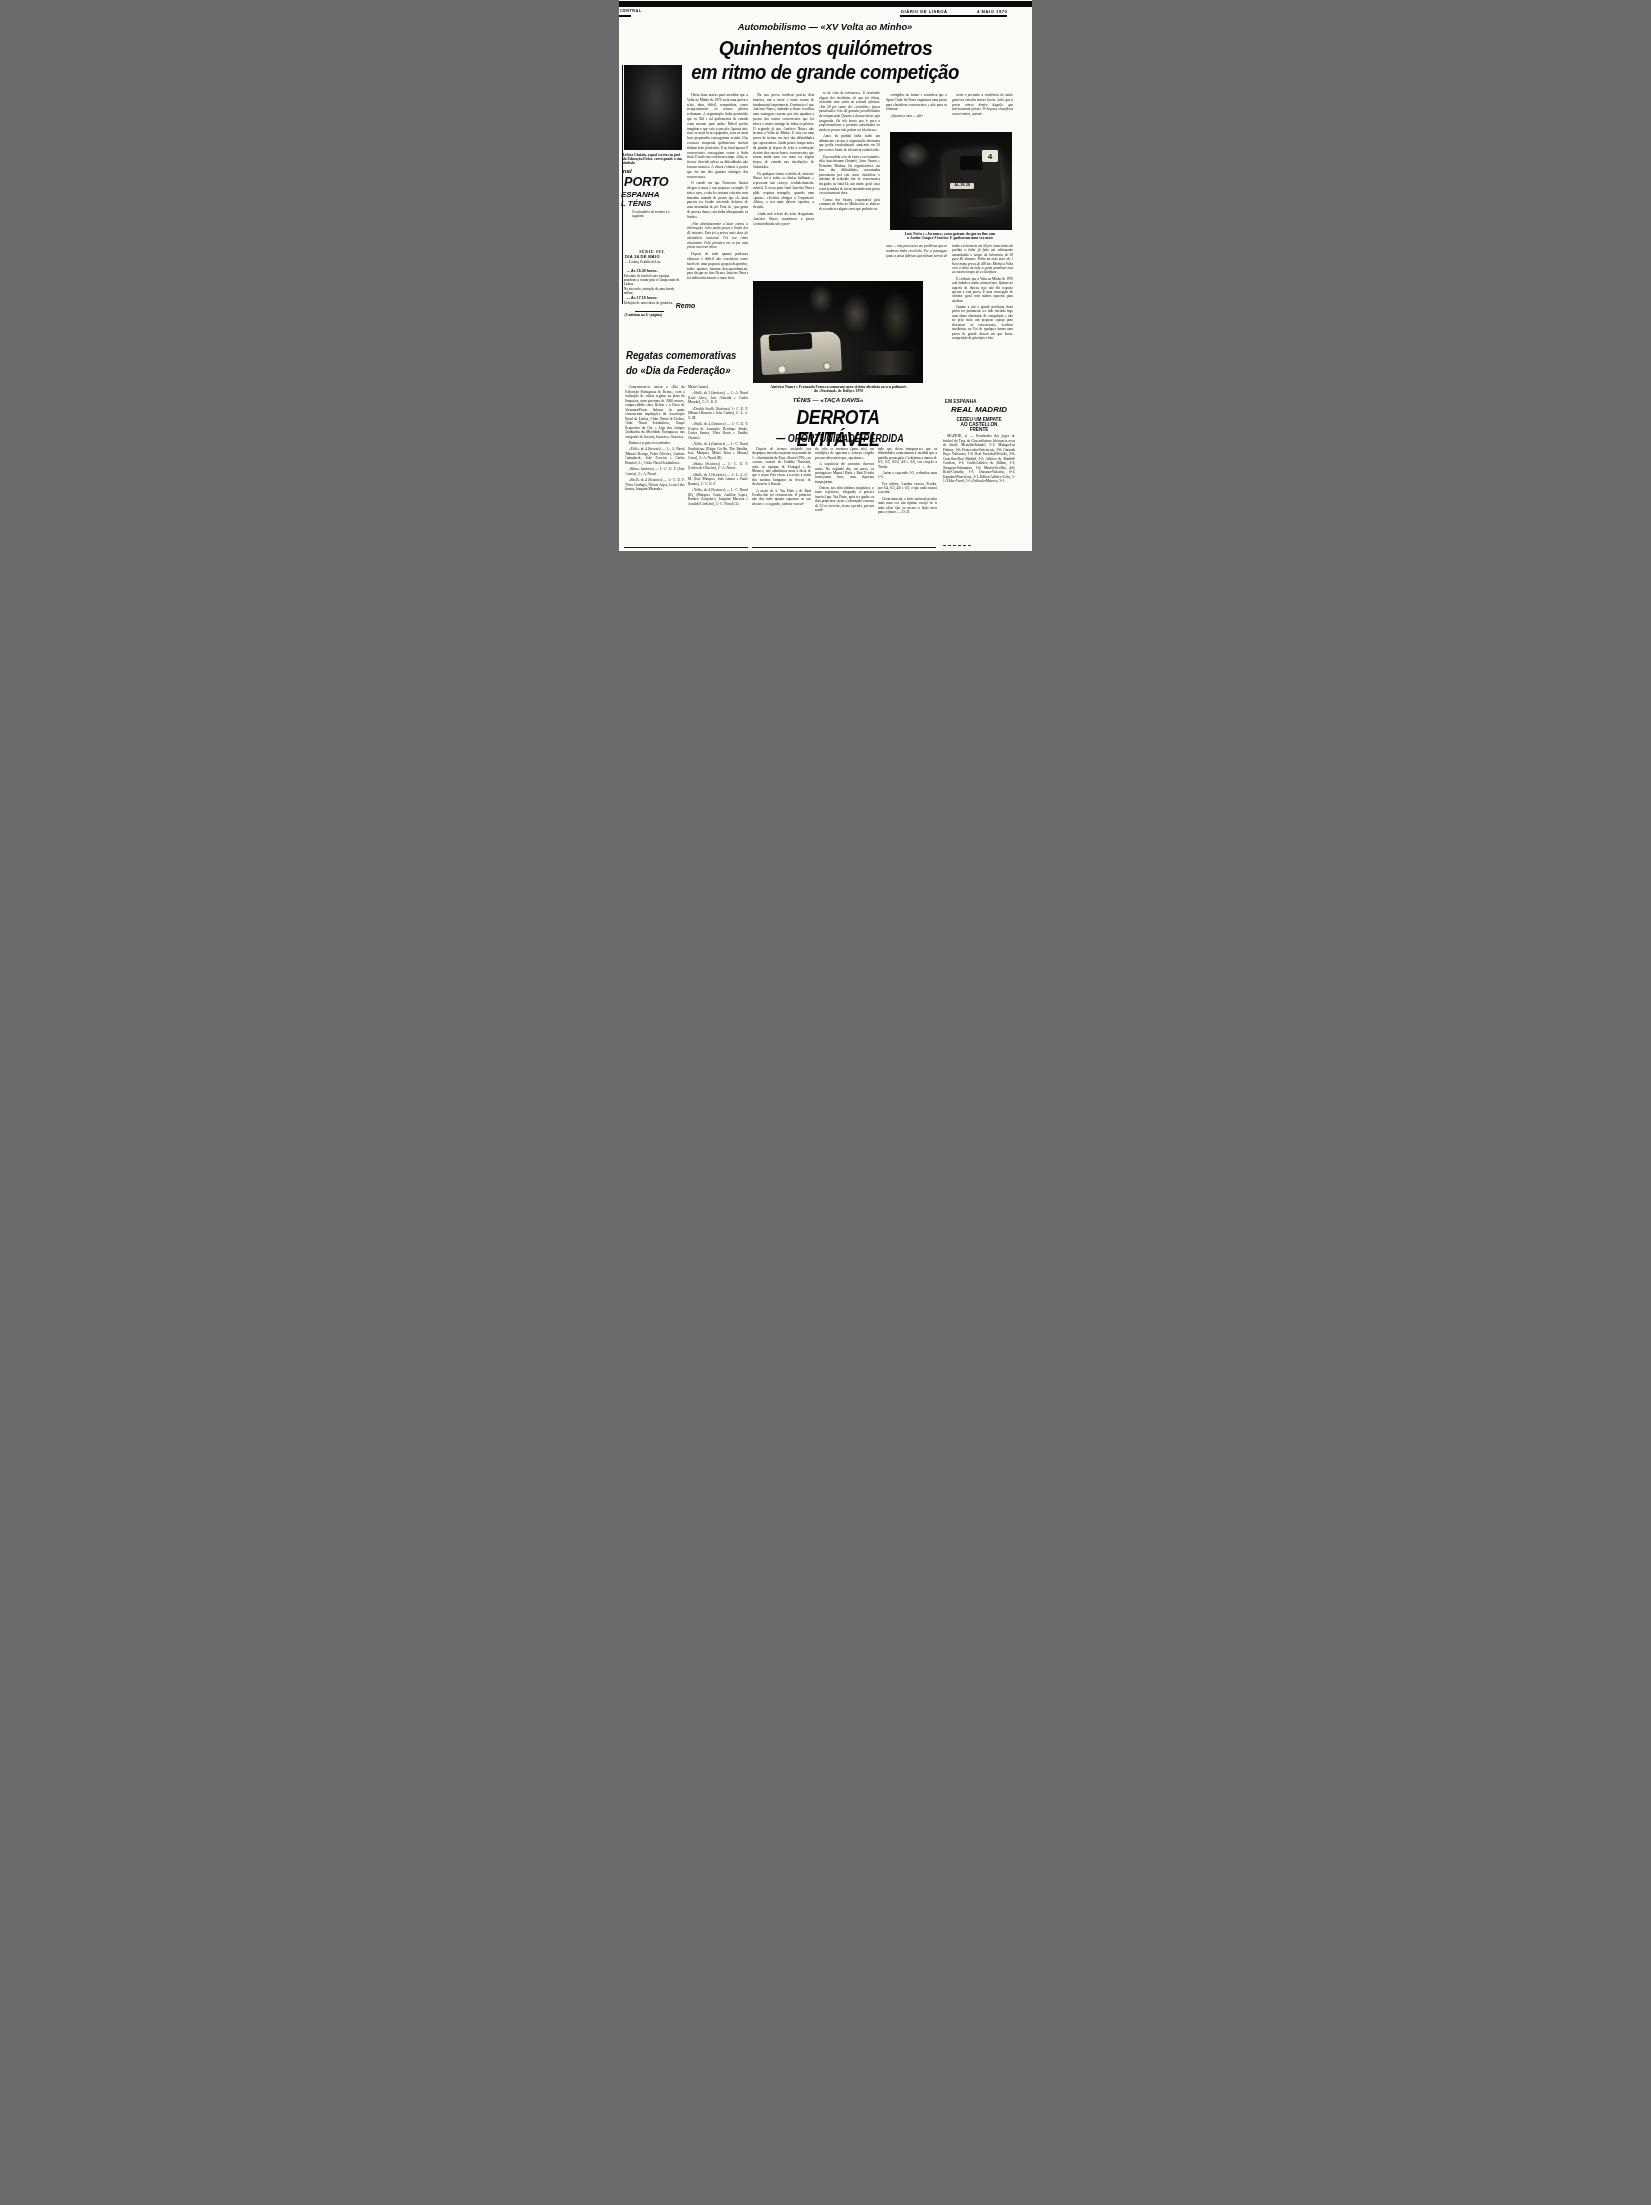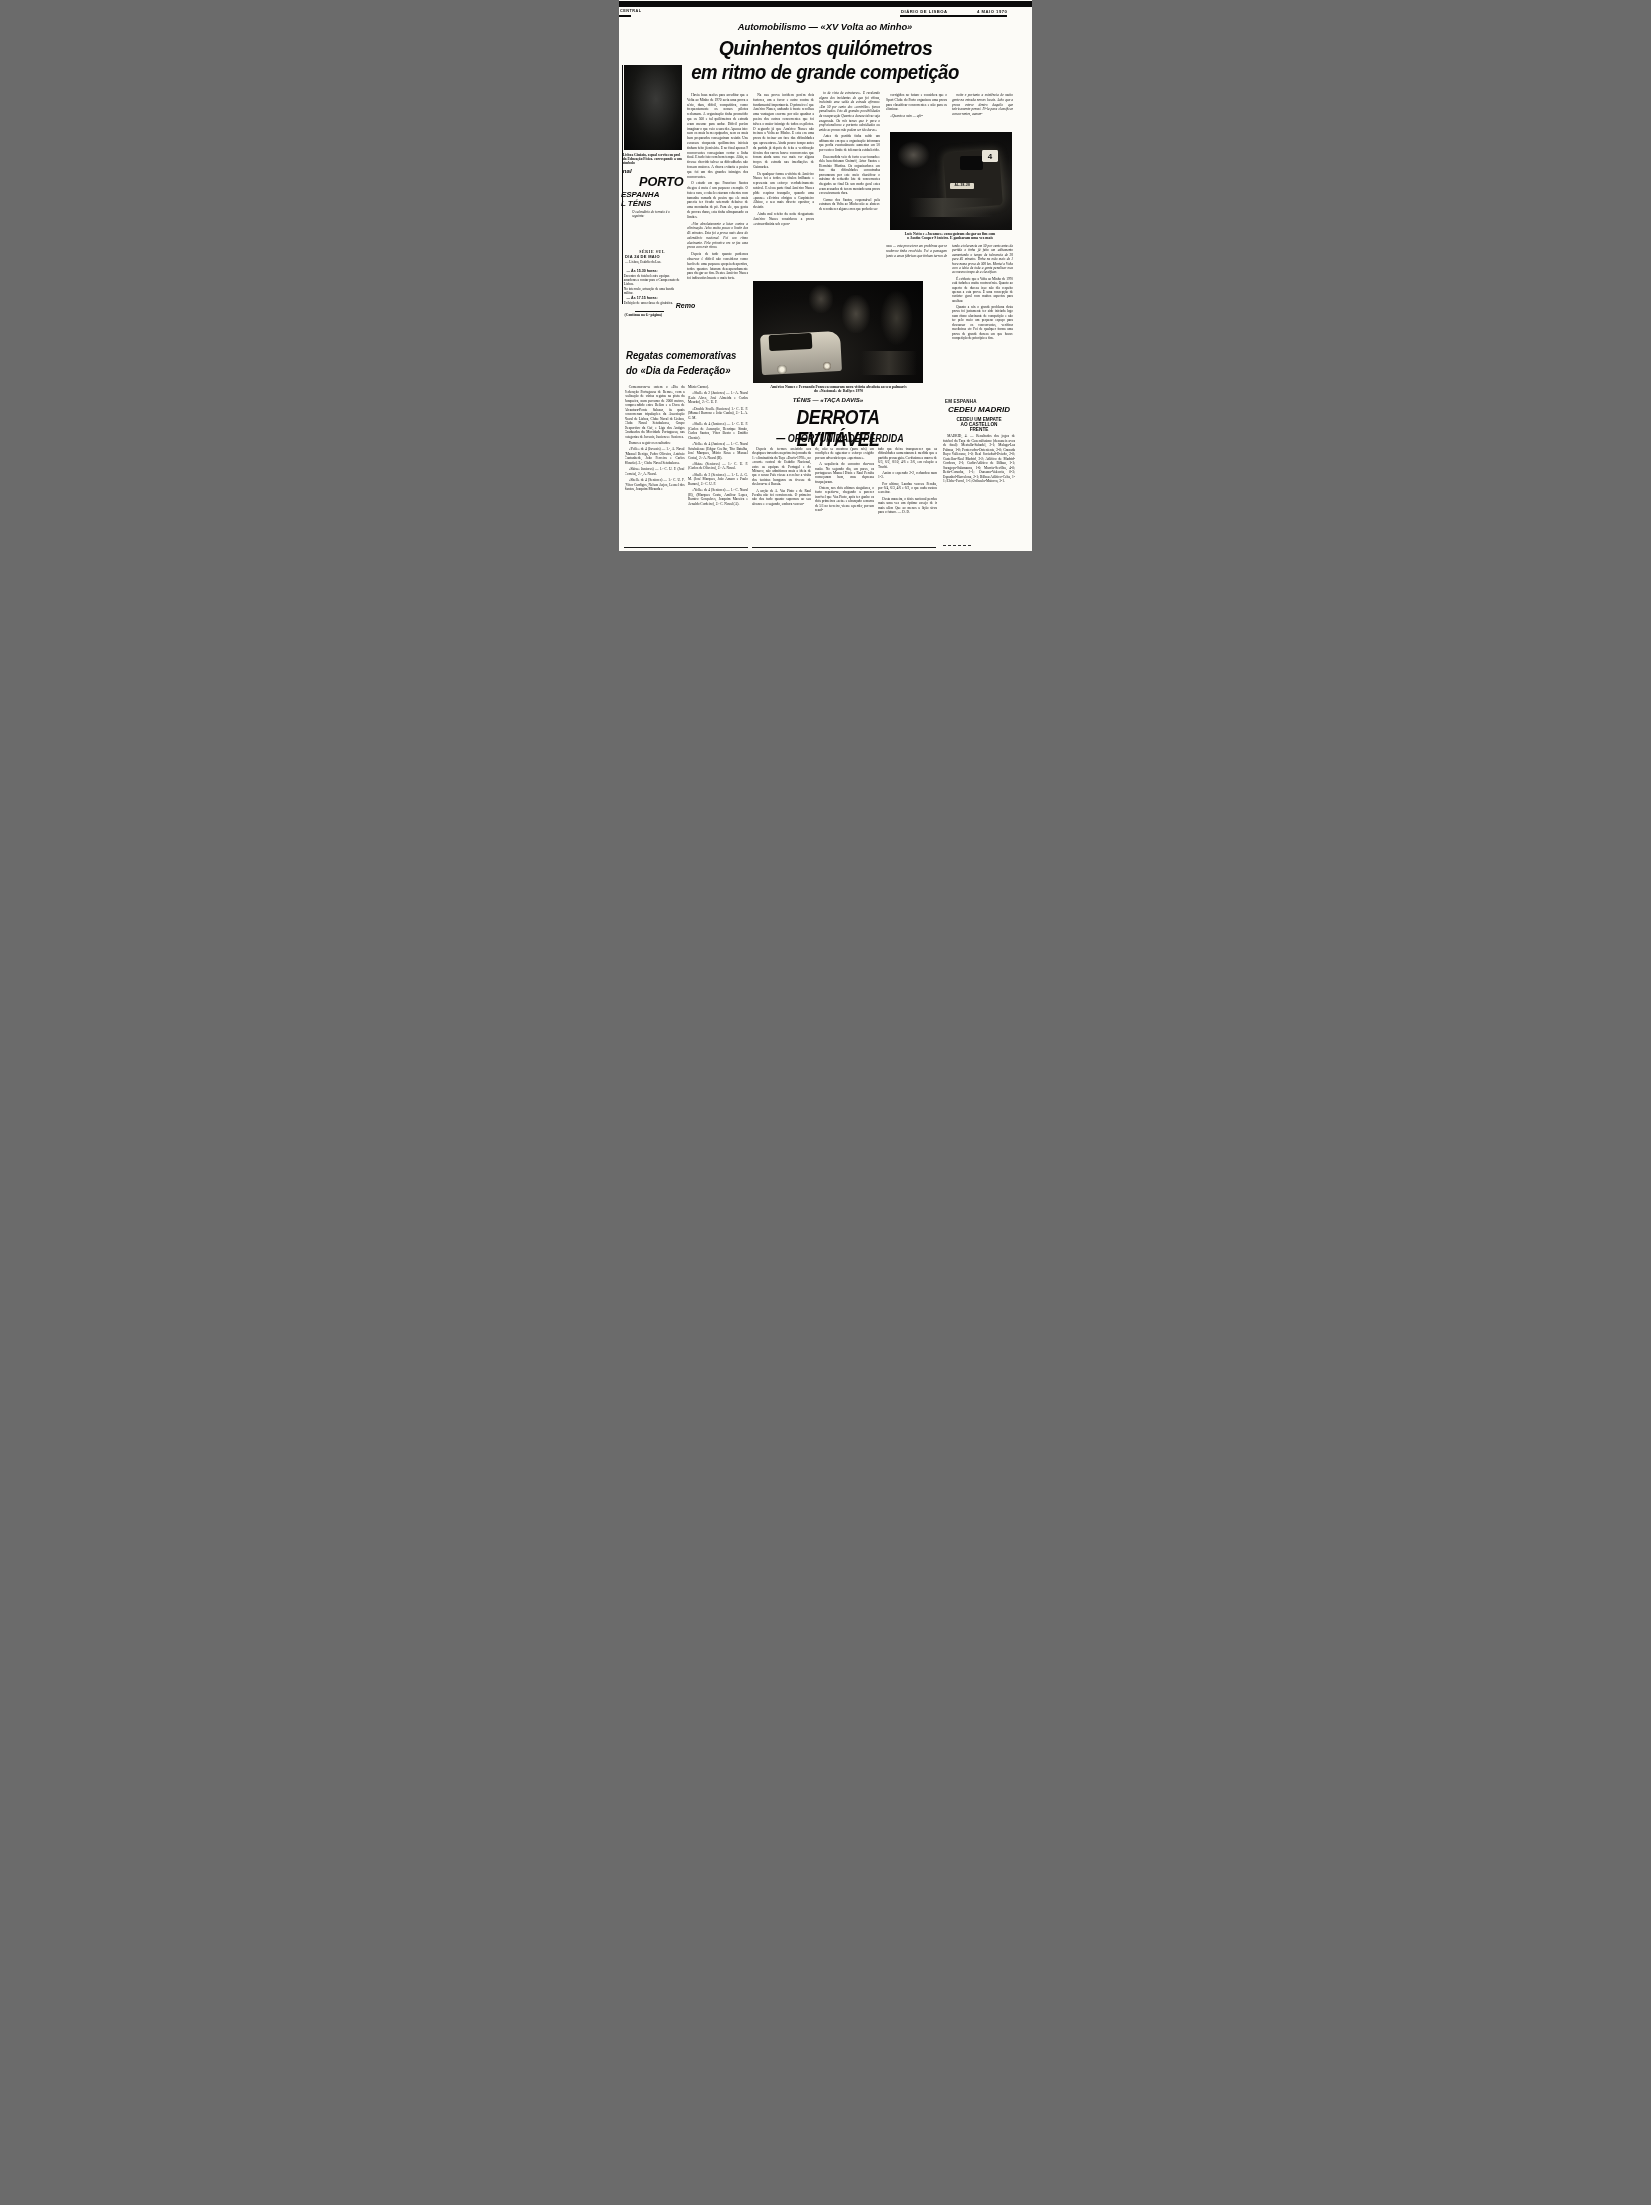--- a/index.html
+++ b/index.html
@@ -41,21 +41,21 @@
 
   <div class="abs hl center" style="left:84px;top:20.6px;width:244px;font-size:9.4px">Automobilismo — «XV Volta ao Minho»</div>
   <div class="abs hl center" style="left:47px;top:38px;width:319px;font-size:20px;line-height:20.6px;letter-spacing:-0.5px;transform:scaleX(.97)">Quinhentos quilómetros</div>
   <div class="abs hl center" style="left:42px;top:62px;width:328px;font-size:20px;line-height:20.6px;letter-spacing:-0.5px;transform:scaleX(.93)">em ritmo de grande competição</div>
 
   <div class="abs bar" style="left:2.8px;top:65px;width:1.4px;height:239px"></div>
   <div class="abs photo" style="left:4.7px;top:65px;width:58px;height:85px;background:radial-gradient(ellipse at 55% 40%, #3a3a38 0%, #161614 55%, #060606 100%)"></div>
   <div class="abs leftrail" style="left:3.8px;top:153px;width:59px;font-weight:bold;font-size:3.6px;line-height:4.2px">Lisboa Ginásio, o qual serviu em prol da Educação Física. corresponde a um símbolo</div>
 
   <div class="abs hl" style="left:3.8px;top:167px;font-size:6.1px">nal</div>
-  <div class="abs hl" style="left:20px;top:175px;font-size:12.7px">PORTO</div>
+  <div class="abs hl" style="left:5px;top:175px;font-size:12.7px">PORTO</div>
   <div class="abs hl" style="left:1.9px;top:190px;font-size:8px">ESPANHA</div>
   <div class="abs hl" style="left:1.9px;top:199px;font-size:8px">L TÉNIS</div>
 
   <div class="abs leftrail i" style="left:13px;top:210px;width:49px">O calendário do torneio é o seguinte:</div>
 
   <div class="abs leftrail b center" style="left:3.8px;top:250px;width:59px;letter-spacing:0.7px;font-size:3.8px">SÉRIE SUL</div>
   <div class="abs leftrail b sans" style="left:6.1px;top:255px;font-size:4px;letter-spacing:0.3px">DIA 24 DE MAIO</div>
   <div class="abs leftrail" style="left:6.1px;top:260px;width:55px">— Lisboa, Estádio da Luz.</div>
   <div class="abs leftrail b sans" style="left:7.5px;top:269px;font-size:3.6px">— Às 15.30 horas:</div>
   <div class="abs leftrail" style="left:4.7px;top:274px;width:58px">Encontro de futebol entre equipas amadoras a contar para o Campeonato de Lisboa.</div>
@@ -161,21 +161,21 @@
     <p>Ontem, nos dois ultimos singulares, o facto repetiu-se, chegando a parecer incrível que Vaz Pinto, após ter ganho os dois primeiros «sets» e alcançado a marca de 5/1 no terceiro, viesse a perder, por um resul-</p>
   </div>
   <div class="abs col tennis" style="left:259px;top:447px;width:59px;height:99px">
     <p style="text-indent:0">tado que deixa transparecer que as dificuldades aumentaram á medida que a partida prosseguia. Certíssima a marca de 6/3, 6/2, 8/10, 4/6 e 2/6, em relação a Truchi.</p>
     <p>Assim o esperado 2-2, redundou num 1-3.</p>
     <p>Por ultimo, Landau venceu Peralta, por 6/4, 6/3, 4/6 e 6/2, o que nada custou a aceitar.</p>
     <p>Desta maneira, o ténis nacional perdeu mais uma vez um óptimo ensejo de ir mais além Que ao menos a lição sirva para o futuro. — D. D.</p>
   </div>
 
   <div class="abs sans b" style="left:326px;top:399px;font-size:4.5px;letter-spacing:0.2px">EM ESPANHA</div>
-  <div class="abs hl center" style="left:323px;top:405px;width:74px;font-size:8px">CEDEU MADRID</div>
+  <div class="abs hl center" style="left:323px;top:405px;width:74px;font-size:8px">REAL MADRID</div>
   <div class="abs sans b center" style="left:323px;top:417px;width:74px;font-size:4.7px">CEDEU UM EMPATE</div>
   <div class="abs sans b center" style="left:323px;top:422px;width:74px;font-size:4.7px">AO CASTELLON</div>
   <div class="abs sans b center" style="left:323px;top:427px;width:74px;font-size:4.7px">FRENTE</div>
   <div class="abs col" style="left:324px;top:434px;width:72px;height:113px;font-size:3.5px;line-height:4.5px">
     <p>MADRID, 4. — Resultados dos jogos de futebol da Taça do Generalíssimo (dezasseis avos de final): Mestalla-Sabadel, 2-1; Malaga-Las Palmas, 1-0; Pontevedra-Onteniente, 2-0; Granada Rayo Vallecano, 1-0; Real Sociedad-Oviedo, 2-0; Castellon-Real Madrid, 2-2; Atlético de Madrid-Cordova, 2-1; Cadiz-Atlético de Bilbau, 1-1; Saragoça-Salamanca, 1-0; Murcia-Sevilha, 4-0; Betis-Corunha, 1-1; Osasuna-Valencia, 0-3; Espanhol-Barcelona, 2-1; Bilbau Atlético-Celta, 1-1; Elche-Ferrol, 1-1; Orihuela-Maiorca, 3-1.</p>
   </div>
 
   <div class="abs rule" style="left:4.7px;top:547px;width:124px;height:0.5px"></div>
   <div class="abs rule" style="left:133px;top:547px;width:184px;height:0.5px"></div>
   <div class="abs dotrule" style="left:324px;top:545px;width:28px"></div>

